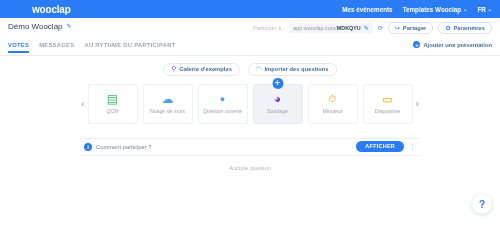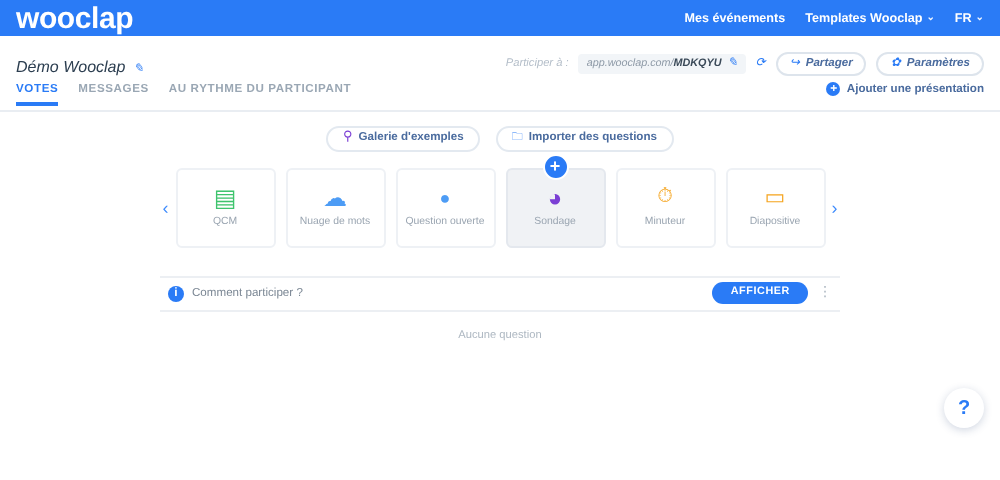--- a/index.html
+++ b/index.html
@@ -13,40 +13,41 @@
 
   
   .topbar {
     height: 18px;
     background: #2a7bf6;
     display: flex; align-items: center;
     padding: 0 8px;
     position: relative;
   }
   .logo {
-    color: #fff; font-weight: bold; font-size: 15px;
+    color: #fff; font-weight: bold; font-size: 10px;
     letter-spacing: -0.2px;
+    margin-left: 24px;
   }
   .topnav { margin-left: auto; display: flex; align-items: center; gap: 10px; }
   .topnav-item {
     color: #fff; font-size: 6.3px; font-weight: bold;
     display: flex; align-items: center; gap: 2px;
     white-space: nowrap;
   }
   .caret { font-size: 5px; line-height: 1; opacity: .95; }
 
   
   .subheader {
     background: #fff;
     border-bottom: 1px solid #e9edf2;
     padding: 4px 8px 0 8px;
     position: relative;
     height: 38px;
   }
-  .sh-row1 { display: flex; align-items: flex-end; height: 16px; font-style: italic; }
+  .sh-row1 { display: flex; align-items: flex-start; height: 16px; }
   .evt-title { font-size: 8px; color: #2c3e50; }
   .pencil { margin-left: 4px; color: #2a7bf6; font-size: 6px; }
   .sh-right { margin-left: auto; display: flex; align-items: center; gap: 5px; }
   .participer-label { font-size: 5.6px; color: #b4bec9; white-space: nowrap; }
   .url-chip {
     background: #f2f5f8; border-radius: 2px;
     padding: 2px 4px; display: flex; align-items: center; gap: 3px;
   }
   .url-txt { font-size: 5.4px; color: #8d99a6; white-space: nowrap; }
   .url-txt b { color: #3b4a59; }

